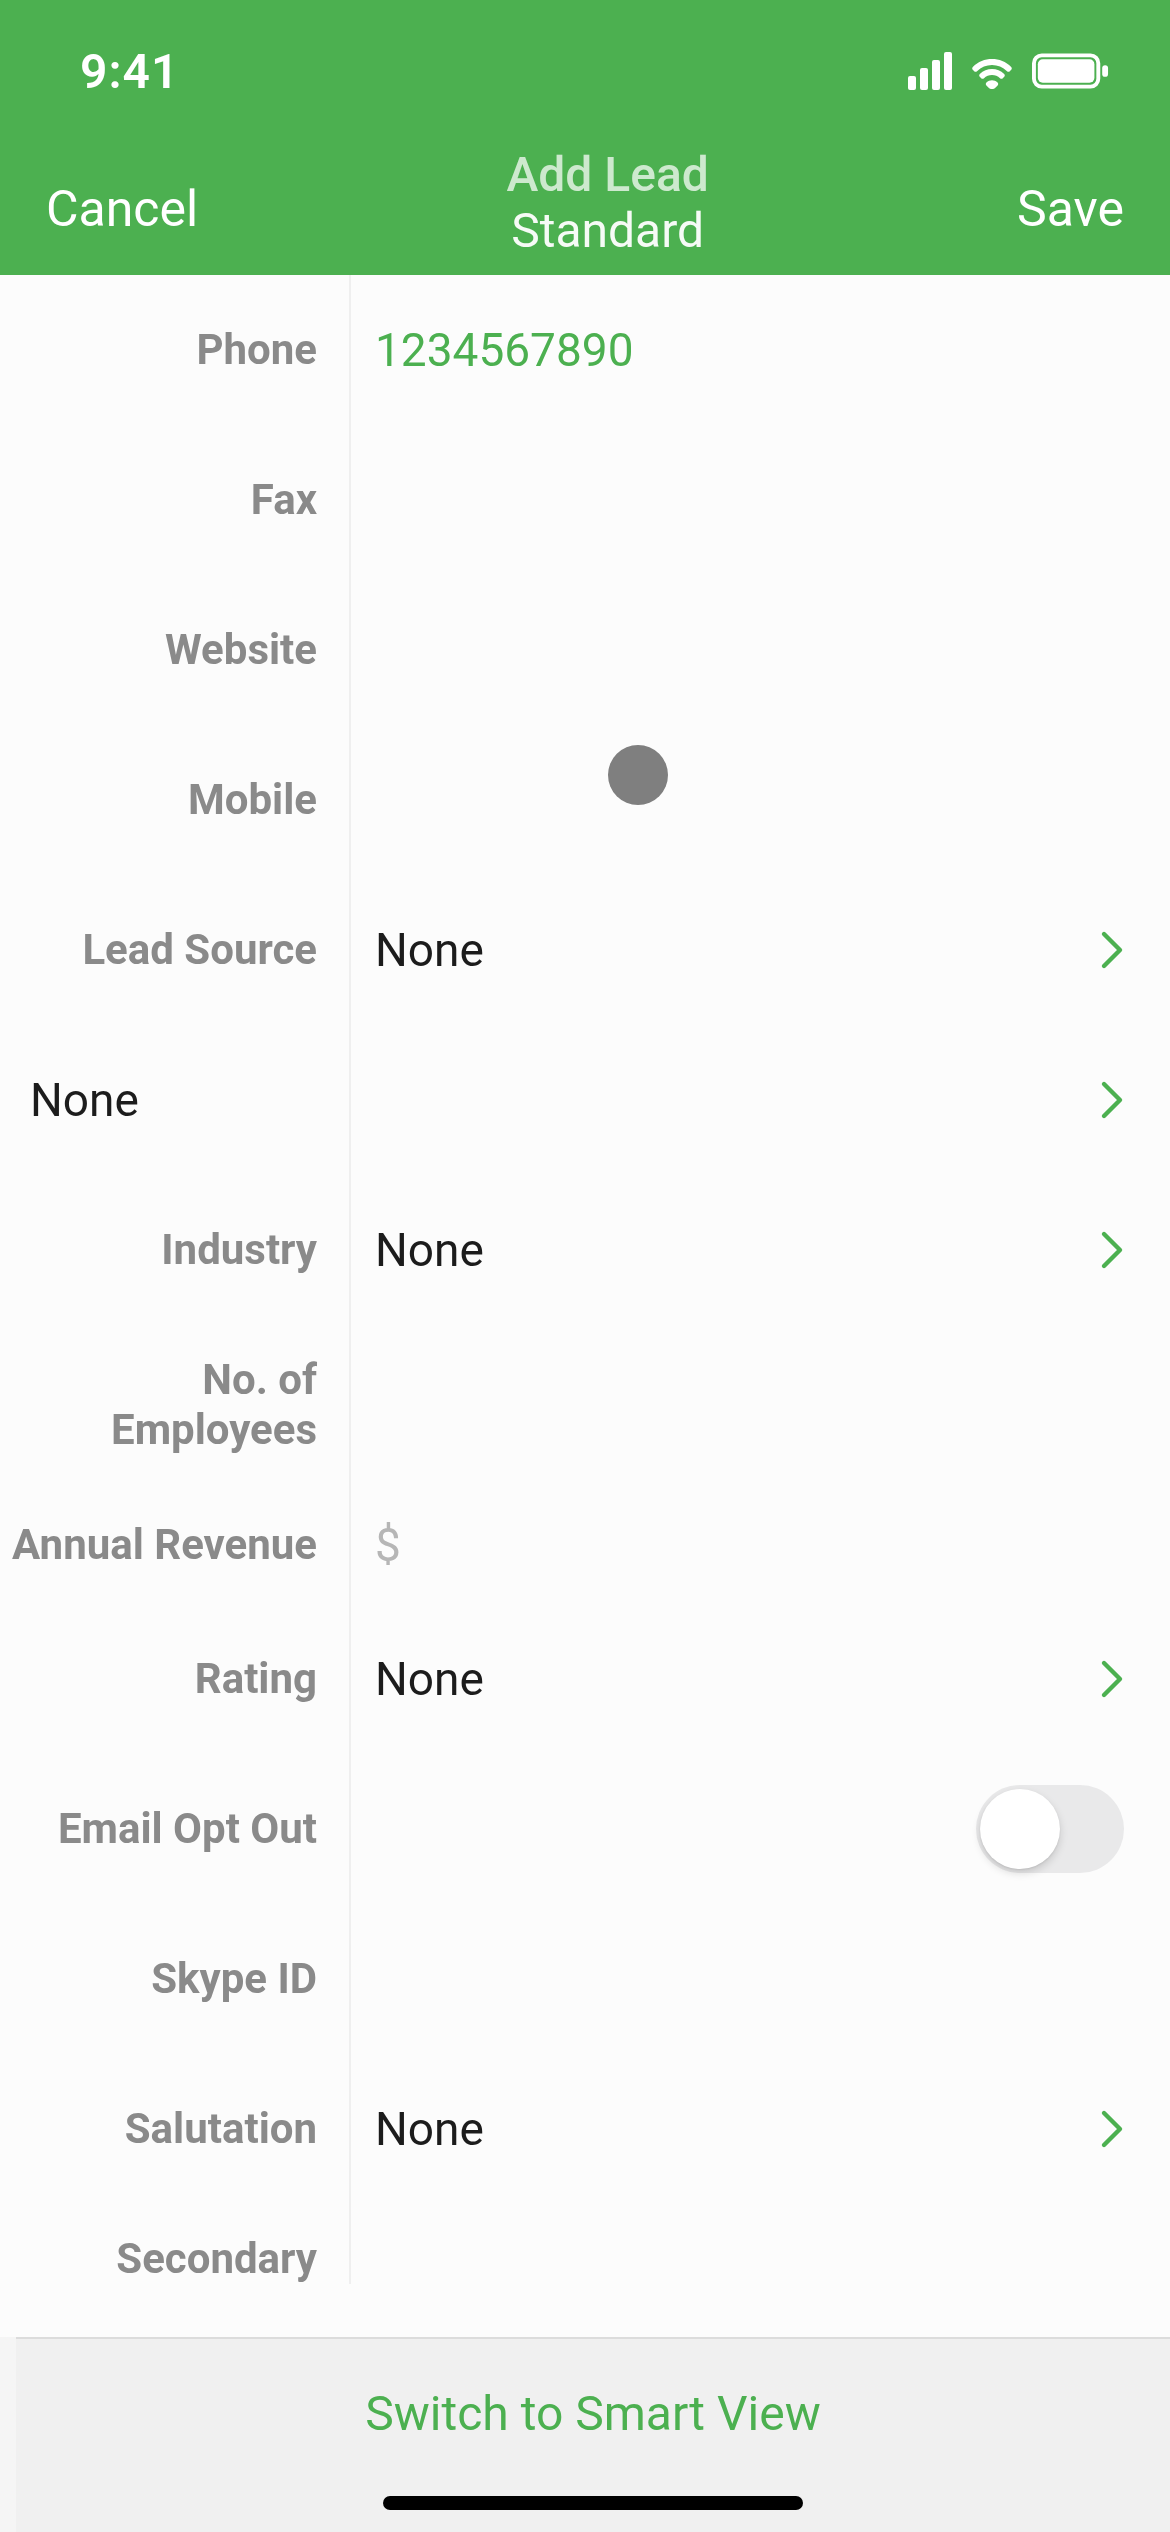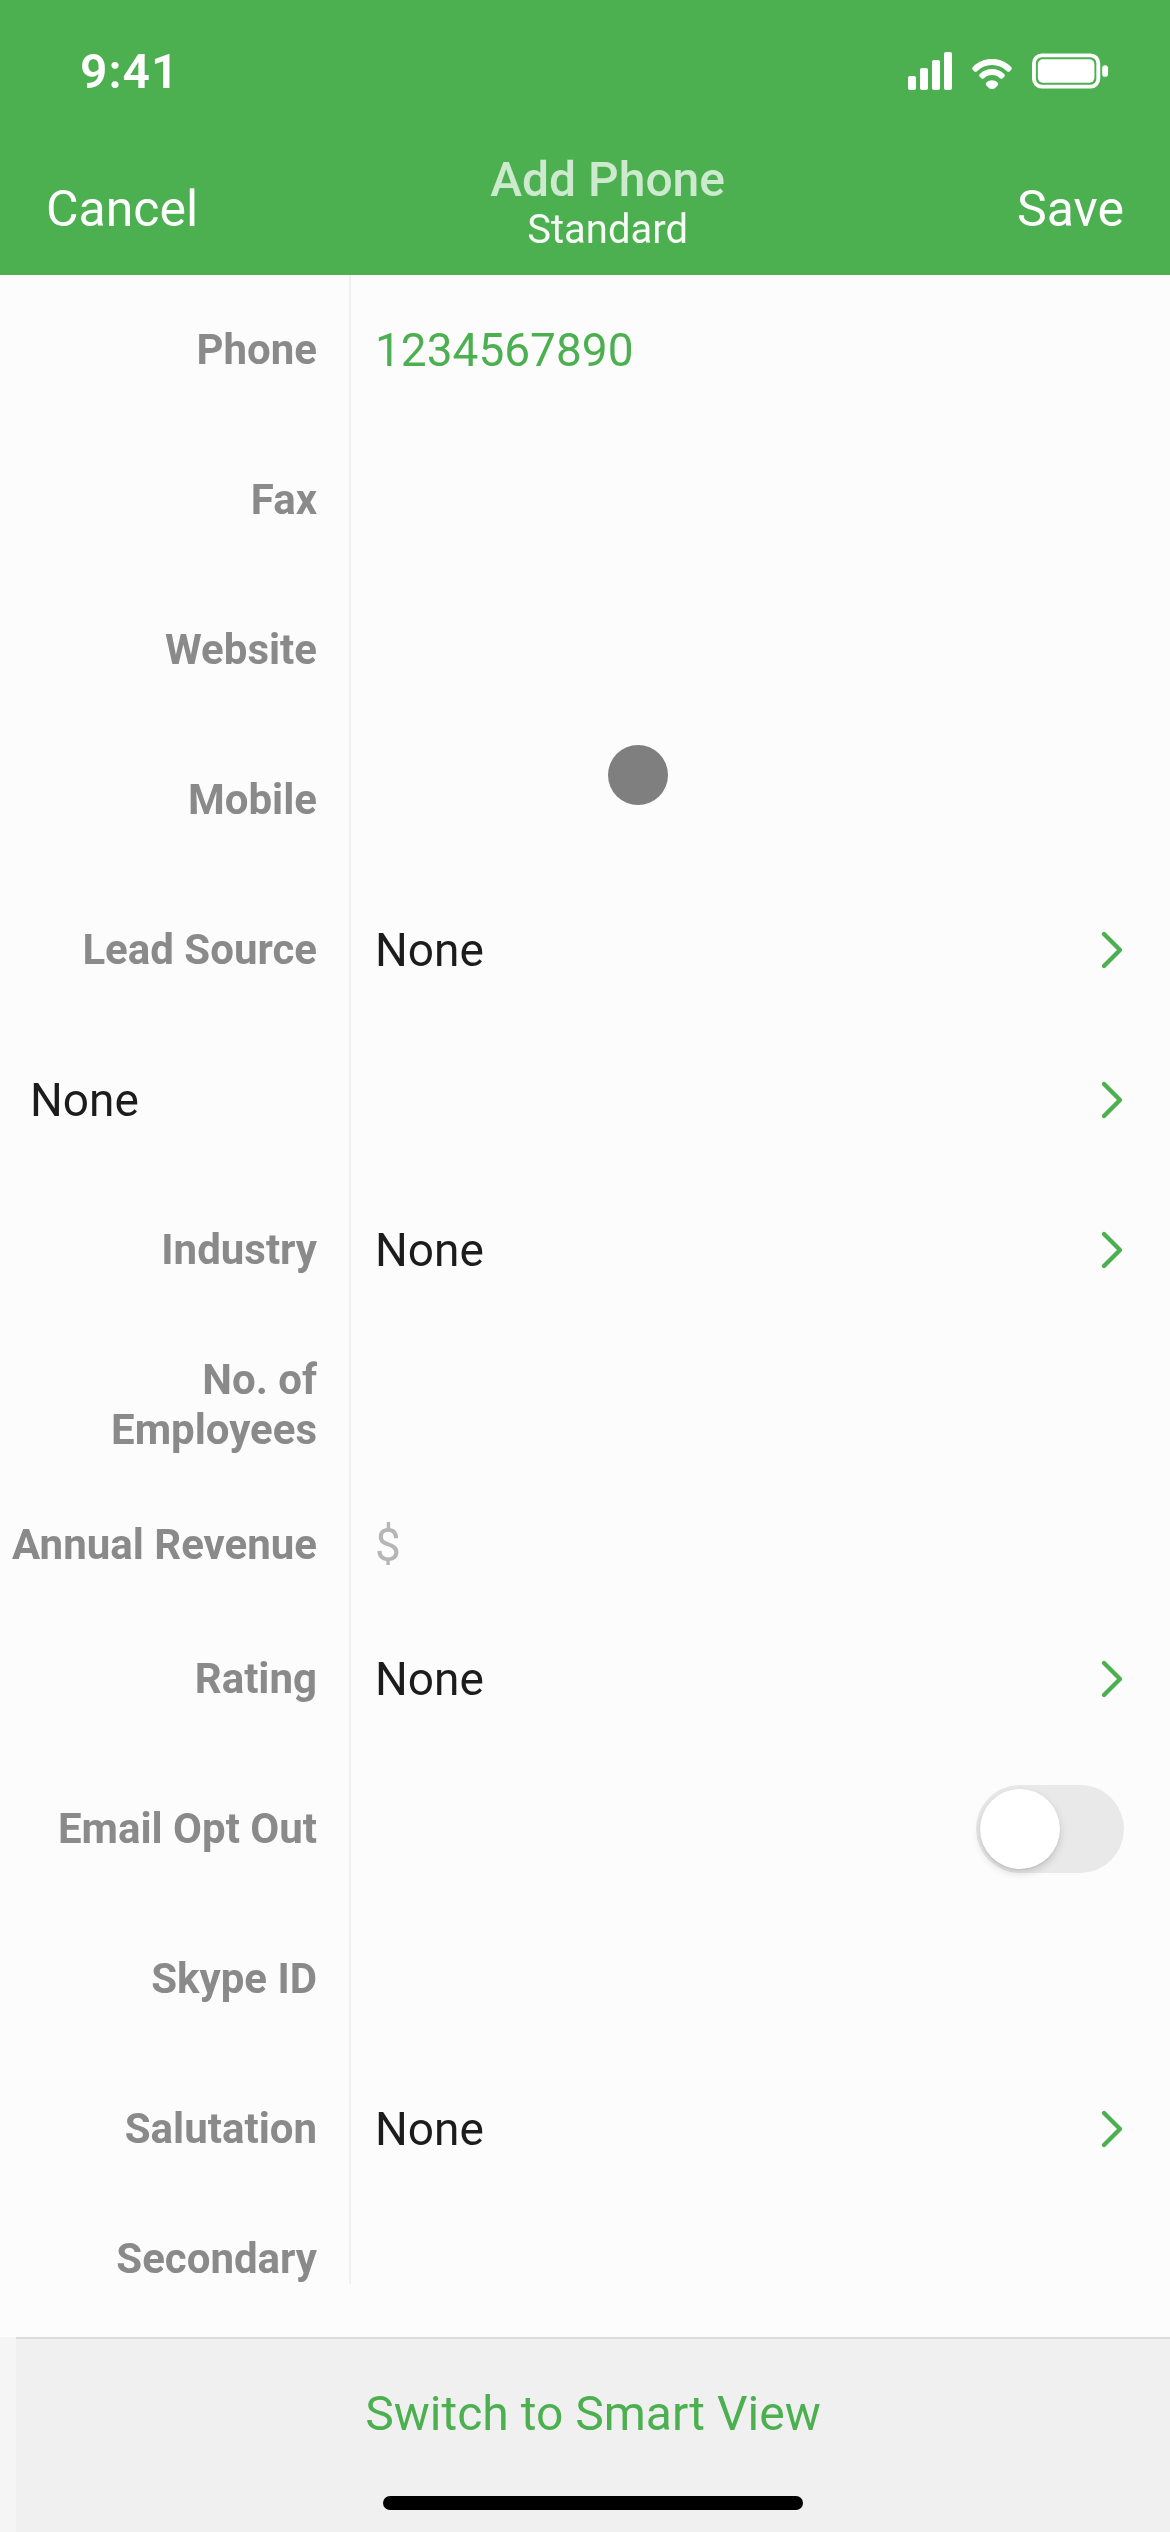--- a/index.html
+++ b/index.html
@@ -29,21 +29,21 @@
     background: #4cb050;
     color: white;
     display: flex;
     align-items: center;
     justify-content: space-between;
     padding: 0 46px;
   }
   .nav-left, .nav-right { font-size: 50px; font-weight: 400; margin-top: 13px; }
   .nav-center { text-align: center; line-height: 1.15; }
   .nav-title { font-size: 48px; font-weight: 500; color: rgba(255,255,255,0.72); }
-  .nav-subtitle { font-size: 40px; font-weight: 400; color: rgba(255,255,255,0.95); }
+  .nav-subtitle { font-size: 48px; font-weight: 400; color: rgba(255,255,255,0.95); }
   .form-area {
     background: #fcfcfc;
     height: calc(2532px - 130px - 145px - 195px);
     overflow: hidden;
   }
   .row {
     display: flex;
     align-items: center;
     min-height: 150px;
     padding: 30px 40px 30px 0;
@@ -163,21 +163,21 @@
           <rect x="3" y="3" width="29" height="12" rx="2.5" fill="white"></rect>
           <rect x="36" y="6" width="3" height="6" rx="1.5" fill="white"></rect>
         </svg>
     </div>
   </div>
 </div>
 
 <div class="nav-bar">
   <div class="nav-left">Cancel</div>
   <div class="nav-center">
-    <div class="nav-title">Add Phone</div>
+    <div class="nav-title">Add Lead</div>
     <div class="nav-subtitle">Standard</div>
   </div>
   <div class="nav-right">Save</div>
 </div>
 
 <div class="form-area form-wrap">
 
   <div class="cursor-dot"></div>
 
   <div class="row">

